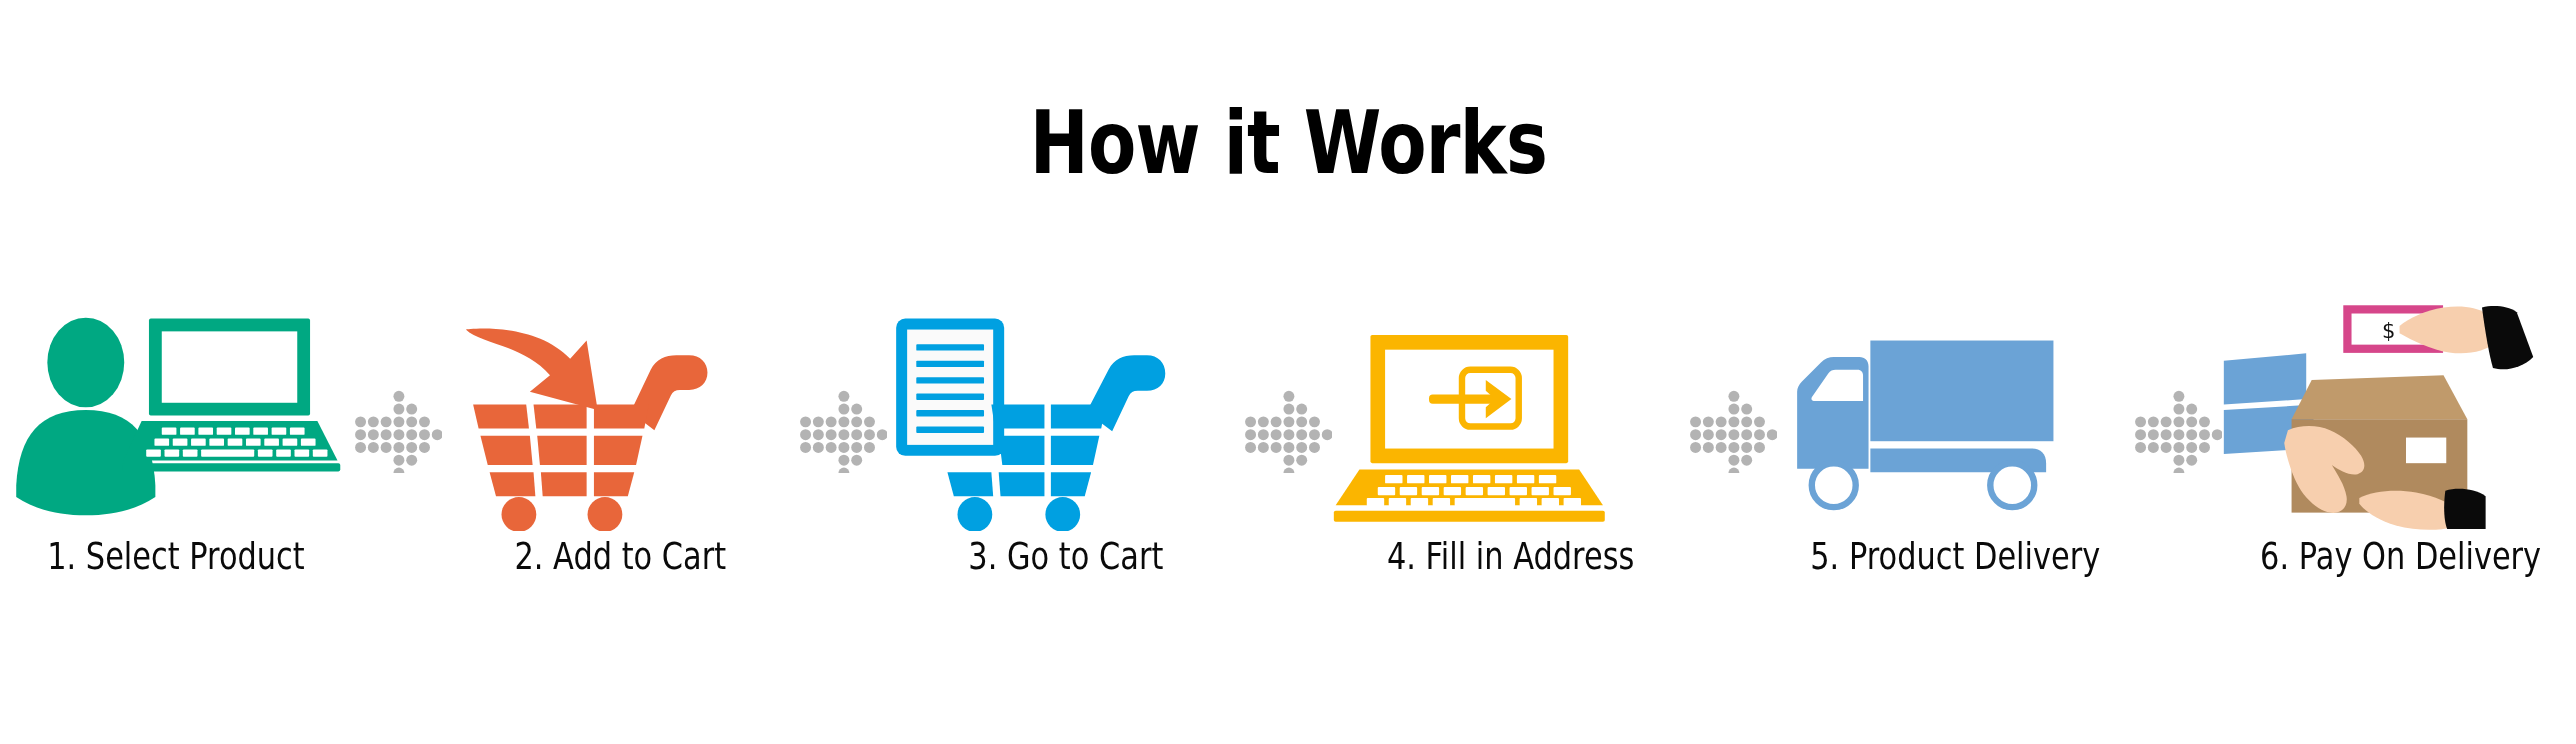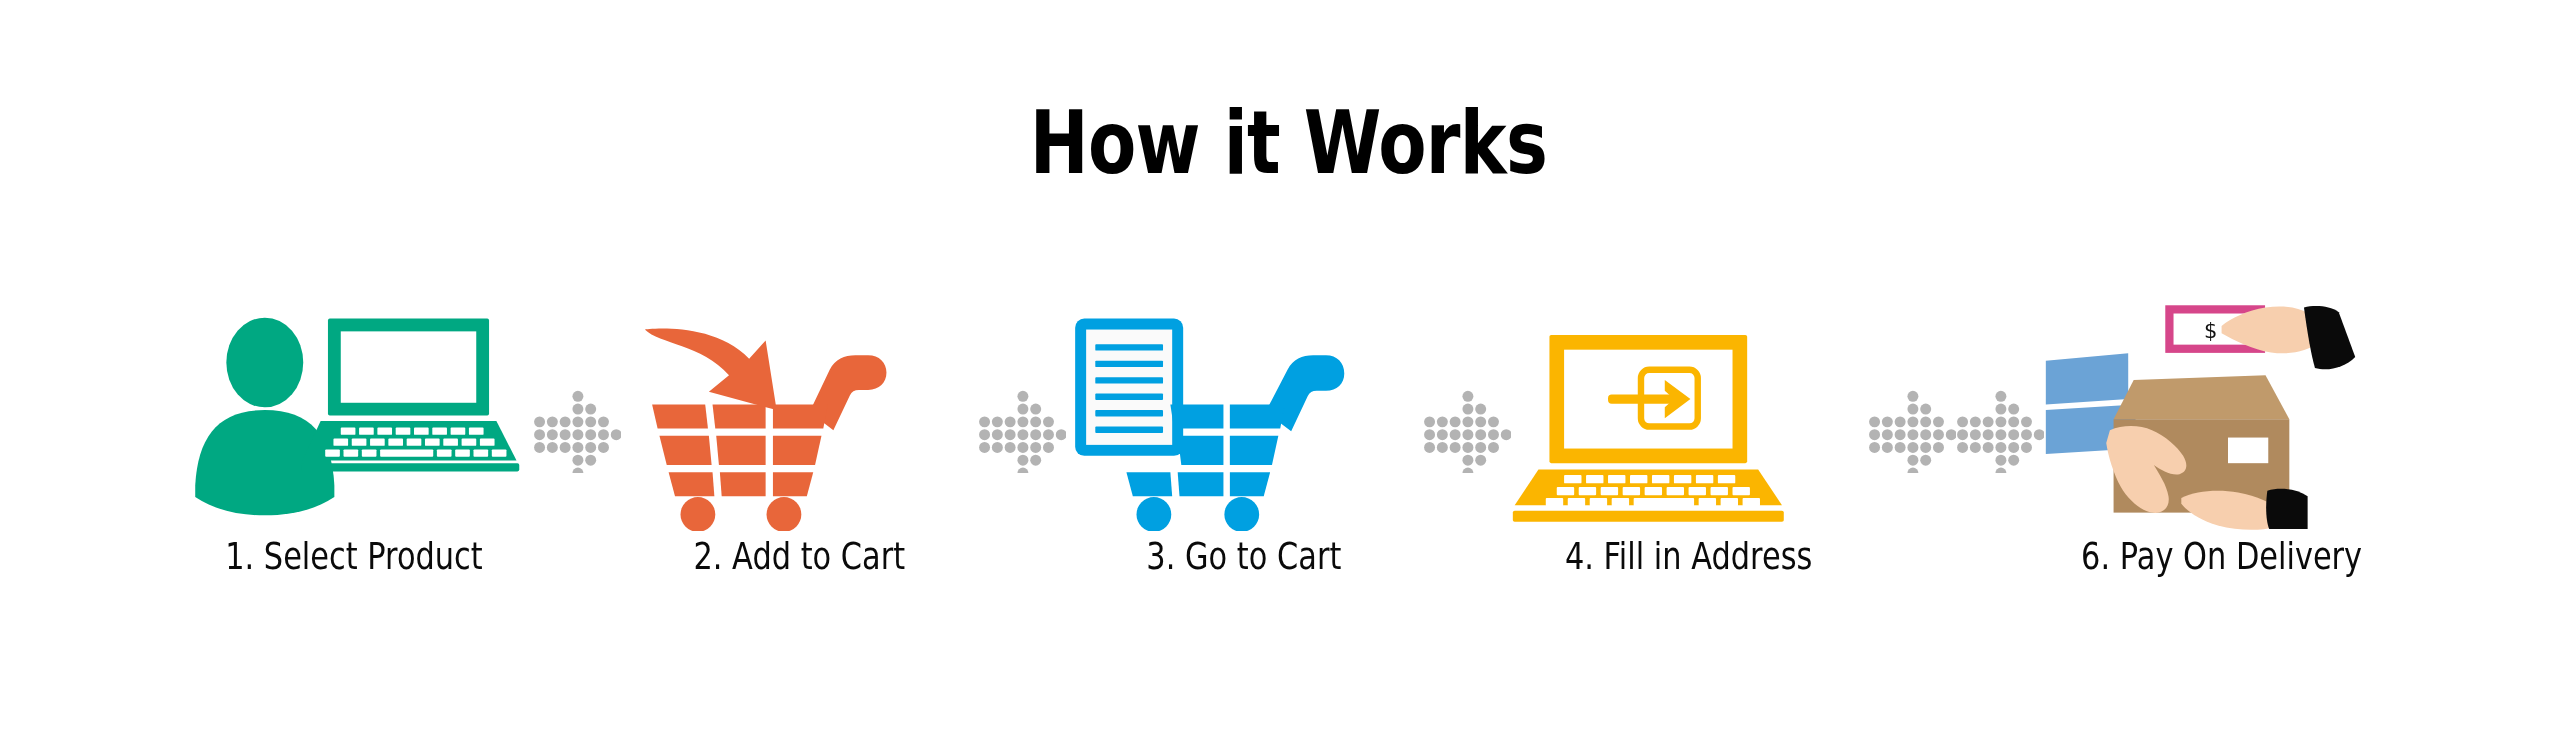--- a/index.html
+++ b/index.html
@@ -404,20 +404,43 @@
             <circle cx="49" cy="64" r="6"></circle>
             <circle cx="63" cy="64" r="6"></circle>
             <circle cx="77" cy="64" r="6"></circle>
           <circle cx="49" cy="78" r="6"></circle>
             <circle cx="63" cy="78" r="6"></circle>
           <circle cx="49" cy="92" r="6"></circle>
         </g>
       </svg>
     </div>
 
+    <div class="step">
+      <div class="art">
+        <svg viewBox="0 0 390 250" xmlns="http://www.w3.org/2000/svg">
+          <g fill="#6BA3D6">
+
+            <rect x="102" y="42" width="200" height="110"></rect>
+
+            <path d="M22 134 L 22 98 C 22 94, 24 90, 27 87 L 48 66
+                     C 52 62, 57 60, 62 60 L 90 60 C 96 60, 100 64, 100 70
+                     L 100 182 L 22 182 Z"></path>
+
+            <path d="M102 160 L 278 160 C 288 160, 294 166, 294 176 L 294 186 L 102 186 Z"></path>
+          </g>
+
+          <path d="M38 104 L 56 78 C 58 75, 61 74, 64 74 L 88 74
+                   C 92 74, 94 77, 94 80 L 94 108 L 40 108 C 38 108, 37 106, 38 104 Z" fill="#FFFFFF"></path>
+
+          <circle cx="62" cy="200" r="24" fill="#FFFFFF" stroke="#6BA3D6" stroke-width="7"></circle>
+          <circle cx="257" cy="200" r="24" fill="#FFFFFF" stroke="#6BA3D6" stroke-width="7"></circle>
+        </svg>
+      </div>
+      <div class="step-label">5. Product Delivery</div>
+    </div>
 
     <div class="connector">
       <svg viewBox="0 0 96 92" xmlns="http://www.w3.org/2000/svg">
         <g fill="#B3B3B3">
           <circle cx="49" cy="8" r="6"></circle>
           <circle cx="49" cy="22" r="6"></circle>
             <circle cx="63" cy="22" r="6"></circle>
           <circle cx="7" cy="36" r="6"></circle>
             <circle cx="21" cy="36" r="6"></circle>
             <circle cx="35" cy="36" r="6"></circle>

